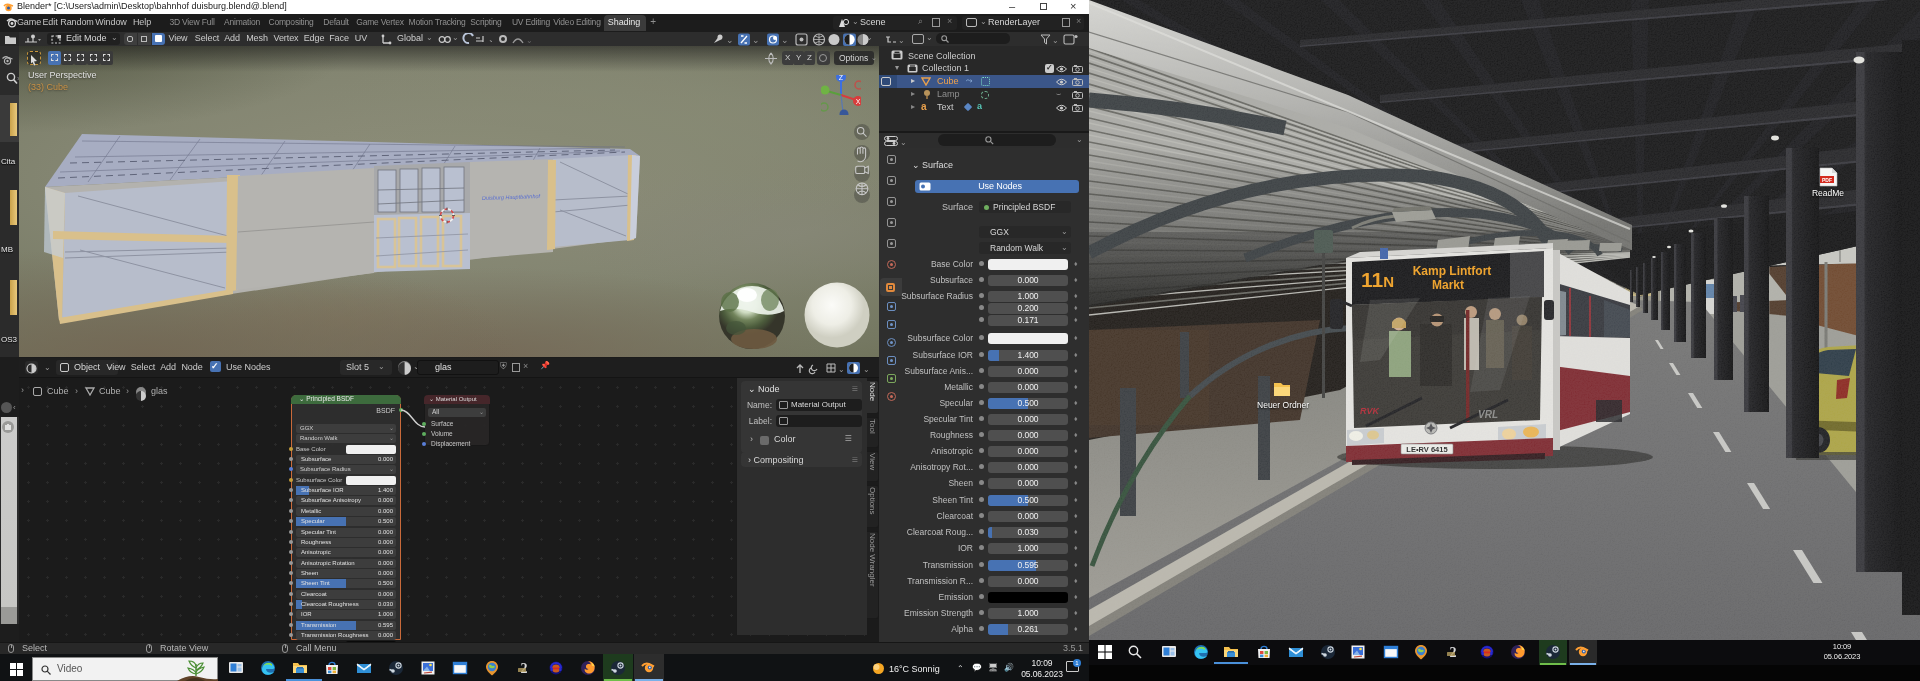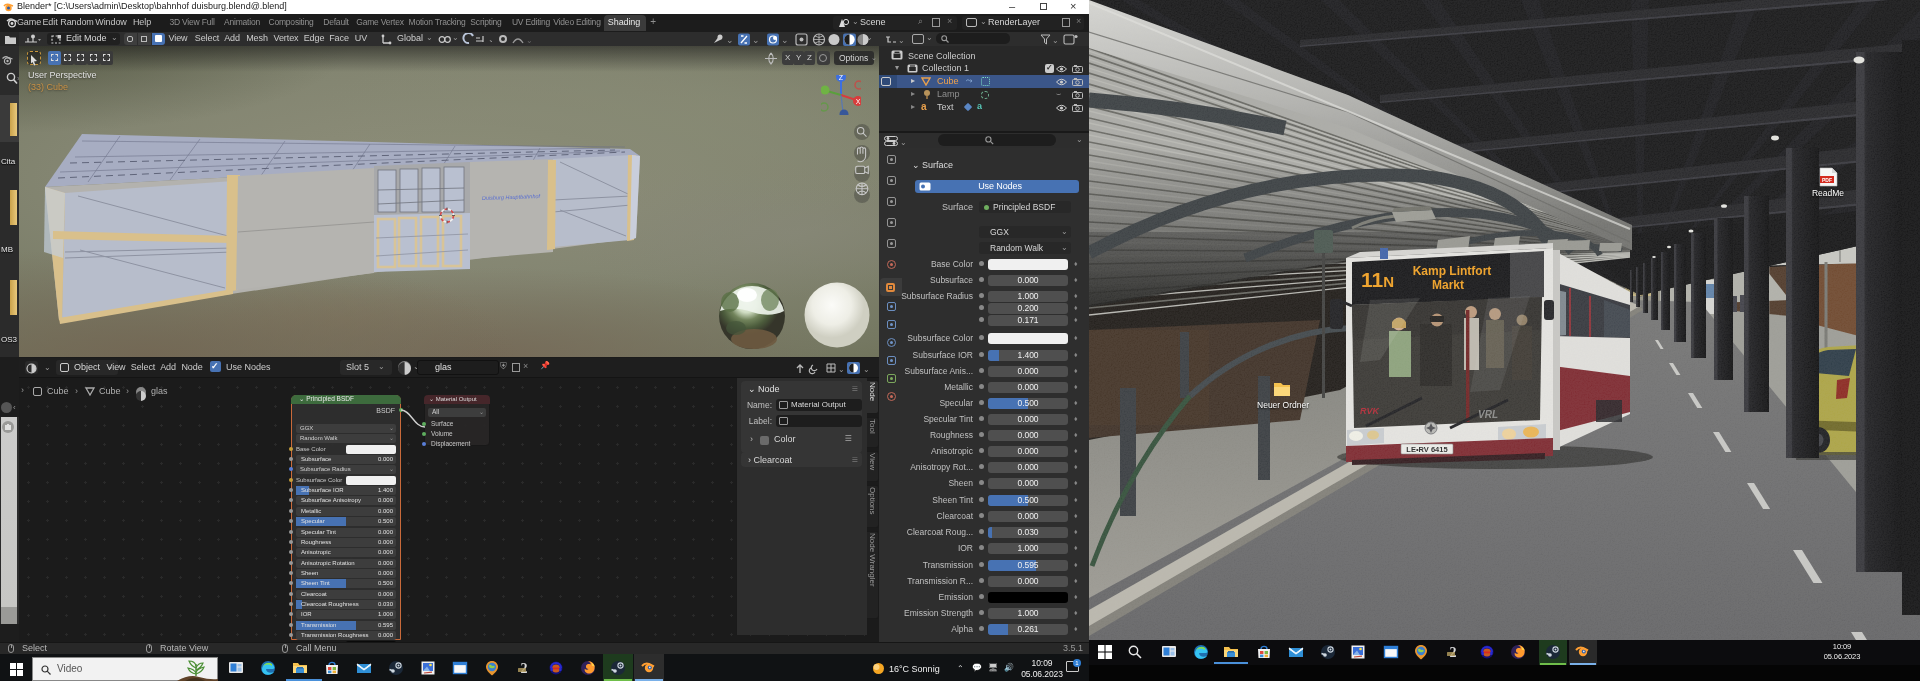--- a/index.html
+++ b/index.html
@@ -779,21 +779,21 @@
 <div style="position:absolute;left:779px;top:401px;width:9px;height:8px;border:1px solid #999;border-radius:1px"></div>
 <div style="position:absolute;left:791px;top:400px;font-size:8px;color:#d8d8d8;font-weight:400;line-height:10px;white-space:nowrap;">Material Output</div>
 <div style="position:absolute;left:772px;top:416px;font-size:8.5px;color:#c0c0c0;font-weight:400;line-height:10.5px;white-space:nowrap;transform:translateX(-100%);">Label:</div>
 <div style="position:absolute;left:776px;top:415px;width:86px;height:12px;background:#1d1d1d;border-radius:3px"></div>
 <div style="position:absolute;left:779px;top:417px;width:9px;height:8px;border:1px solid #999;border-radius:1px"></div>
 <div style="position:absolute;left:750px;top:434px;font-size:9px;color:#bbb;font-weight:400;line-height:11px;white-space:nowrap;">›</div>
 <div style="position:absolute;left:760px;top:436px;width:9px;height:9px;background:#6a6a6a;border-radius:2px"></div>
 <div style="position:absolute;left:774px;top:434px;font-size:9px;color:#d8d8d8;font-weight:400;line-height:11px;white-space:nowrap;">Color</div>
 <div style="position:absolute;left:852px;top:434px;font-size:8px;color:#aaa;font-weight:400;line-height:10px;white-space:nowrap;transform:translateX(-100%);">☰</div>
 <div style="position:absolute;left:741px;top:452px;width:121px;height:15px;background:#353535;border-radius:4px"></div>
-<div style="position:absolute;left:748px;top:455px;font-size:9px;color:#d8d8d8;font-weight:400;line-height:11px;white-space:nowrap;">› Clearcoat</div>
+<div style="position:absolute;left:748px;top:455px;font-size:9px;color:#d8d8d8;font-weight:400;line-height:11px;white-space:nowrap;">› Compositing</div>
 <div style="position:absolute;left:858px;top:455px;font-size:7px;color:#777;font-weight:400;line-height:9px;white-space:nowrap;transform:translateX(-100%);">☰</div>
 <div style="position:absolute;left:867px;top:380px;width:12px;height:34px;background:#2d2d2d;border-radius:0 3px 3px 0;border:1px solid #1a1a1a;border-left:none"></div>
 <div style="position:absolute;left:867px;top:380px;width:12px;height:34px;overflow:visible">
       <div style="position:absolute;left:10px;top:2px;transform:rotate(90deg);transform-origin:0 0;font-size:8px;color:#ddd;white-space:nowrap">Node</div>
     </div>
 <div style="position:absolute;left:867px;top:417px;width:12px;height:31px;background:#222222;border-radius:0 3px 3px 0;border:1px solid #1a1a1a;border-left:none"></div>
 <div style="position:absolute;left:867px;top:417px;width:12px;height:31px;overflow:visible">
       <div style="position:absolute;left:10px;top:2px;transform:rotate(90deg);transform-origin:0 0;font-size:8px;color:#999;white-space:nowrap">Tool</div>
     </div>
 <div style="position:absolute;left:867px;top:451px;width:12px;height:31px;background:#222222;border-radius:0 3px 3px 0;border:1px solid #1a1a1a;border-left:none"></div>

